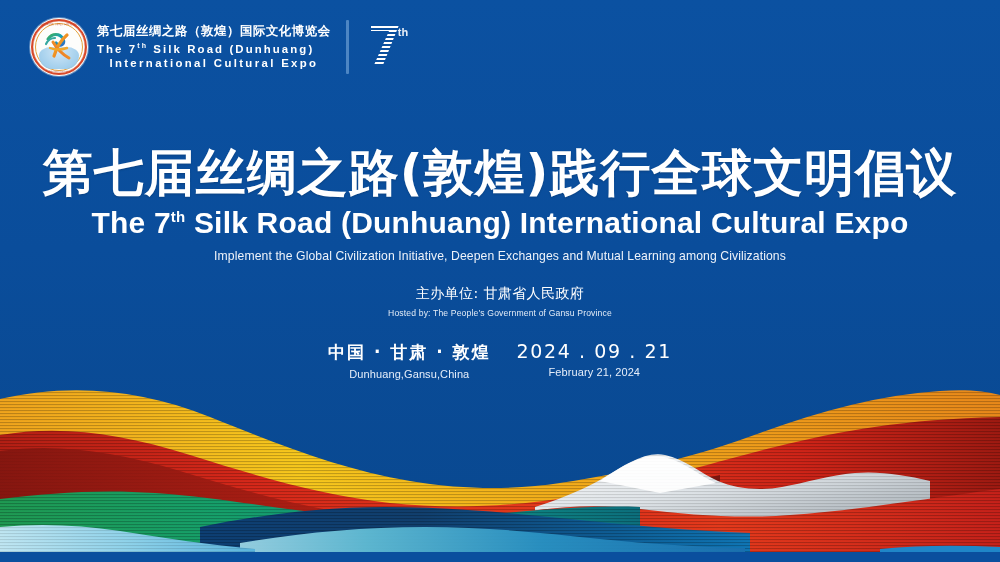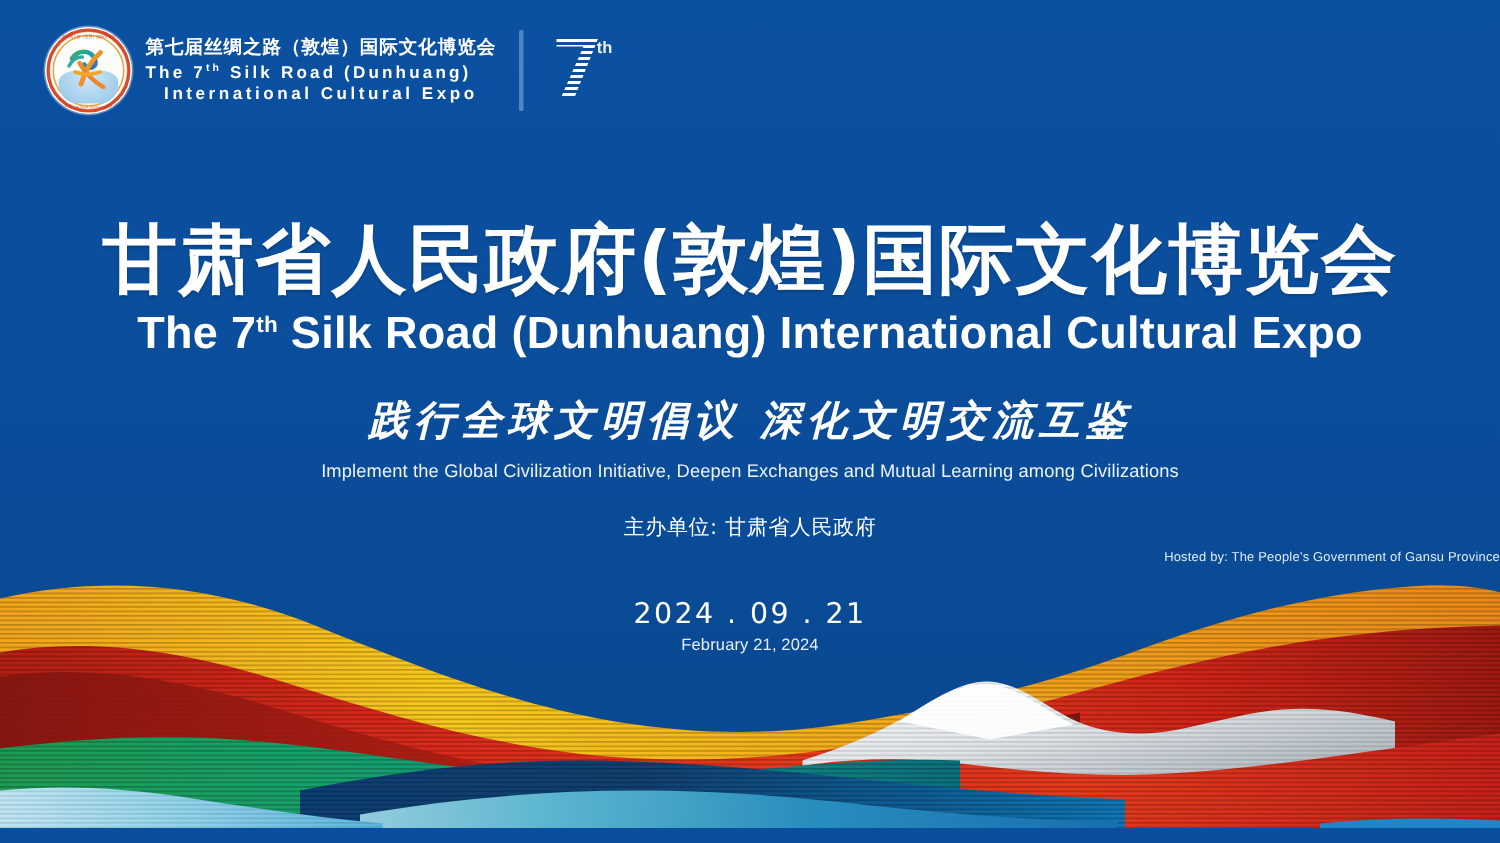--- a/index.html
+++ b/index.html
@@ -97,21 +97,21 @@
     margin-top:9px;
     font-size:12.2px; color:#eef3fa; font-weight:400; letter-spacing:.1px;
   }
 
   .host-cn{
     margin-top:22px;
     font-family:"DejaVu Sans", sans-serif;
     font-size:14px; font-weight:400; color:#ffffff; letter-spacing:.4px;
   }
   .host-en{
-    margin-top:5px; font-size:8.6px; color:#e3ecf7; letter-spacing:.15px;text-align:right;
+    margin-top:5px; font-size:8.6px; color:#e3ecf7; letter-spacing:.15px;
   }
 
   .where-when{
     margin-top:22px;
     display:flex; justify-content:center; align-items:baseline; gap:26px;
   }
   .ww-col{ text-align:center; }
   .ww-cn{
     font-family:"DejaVu Sans", sans-serif;
     font-size:17px; font-weight:700; color:#ffffff; letter-spacing:2px;
@@ -185,33 +185,36 @@
             <rect y="2" width="4" height="2" fill="#0a4f9e"></rect>
           </pattern>
         </defs>
         <path d="M3 3 H31 L15 43 H6 L21 9 H3 Z" fill="url(#stripes7)"></path>
       </svg>
       <span class="seven-th">th</span>
     </div>
   </div>
 
   <div class="main">
-    <div class="title-cn">甘肃省人民政府(敦煌)国际文化博览会</div>
+    <div class="title-cn">第七届丝绸之路(敦煌)践行全球文明倡议</div>
 
     <div class="title-en">
       <span>The 7</span><sup>th</sup><span> Silk Road (Dunhuang) International Cultural Expo</span>
     </div>
 
-    <div class="slogan-cn">践行全球文明倡议 深化文明交流互鉴</div>
     <div class="slogan-en">Implement the Global Civilization Initiative, Deepen Exchanges and Mutual Learning among Civilizations</div>
 
     <div class="host-cn">主办单位: 甘肃省人民政府</div>
     <div class="host-en">Hosted by: The People’s Government of Gansu Province</div>
 
     <div class="where-when">
+      <div class="ww-col">
+        <div class="ww-cn">中国 · 甘肃 · 敦煌</div>
+        <div class="ww-en">Dunhuang,Gansu,China</div>
+      </div>
       <div class="ww-col">
         <div class="ww-date-cn">2024 . 09 . 21</div>
         <div class="ww-en">February 21, 2024</div>
       </div>
     </div>
   </div>
 
   <div class="mountains">
     <svg viewBox="0 0 1000 175" preserveAspectRatio="none">
       <defs>

